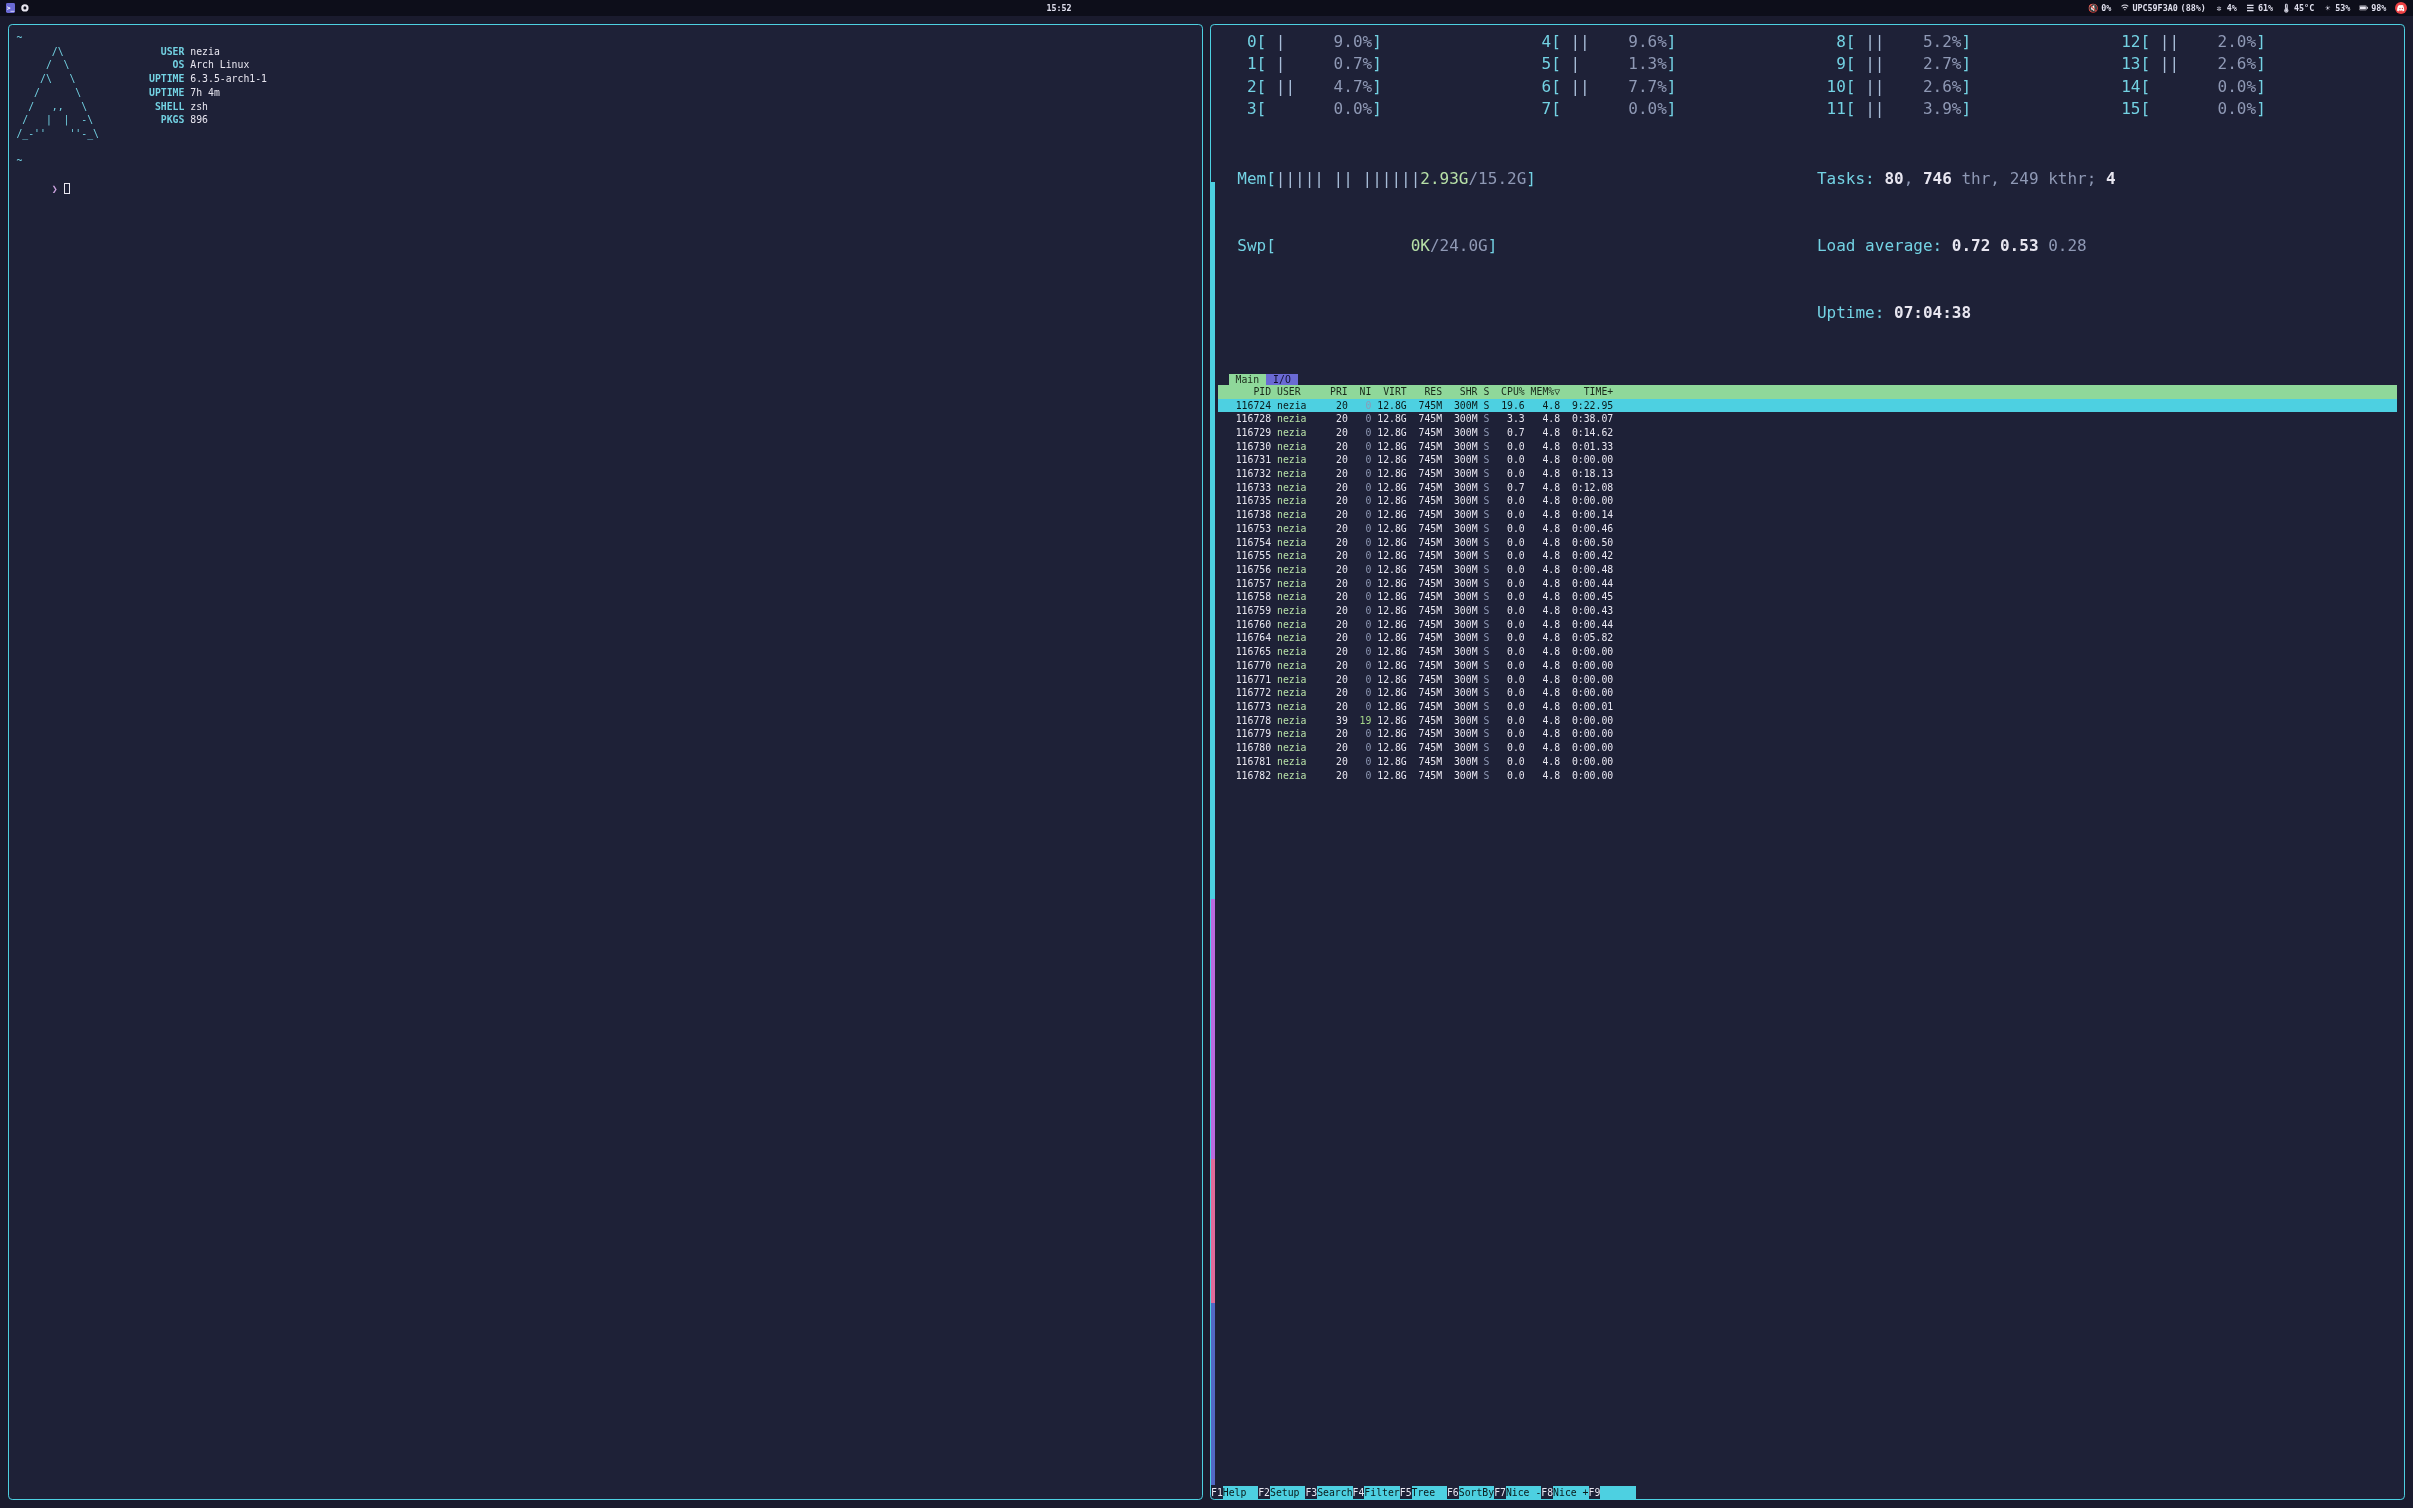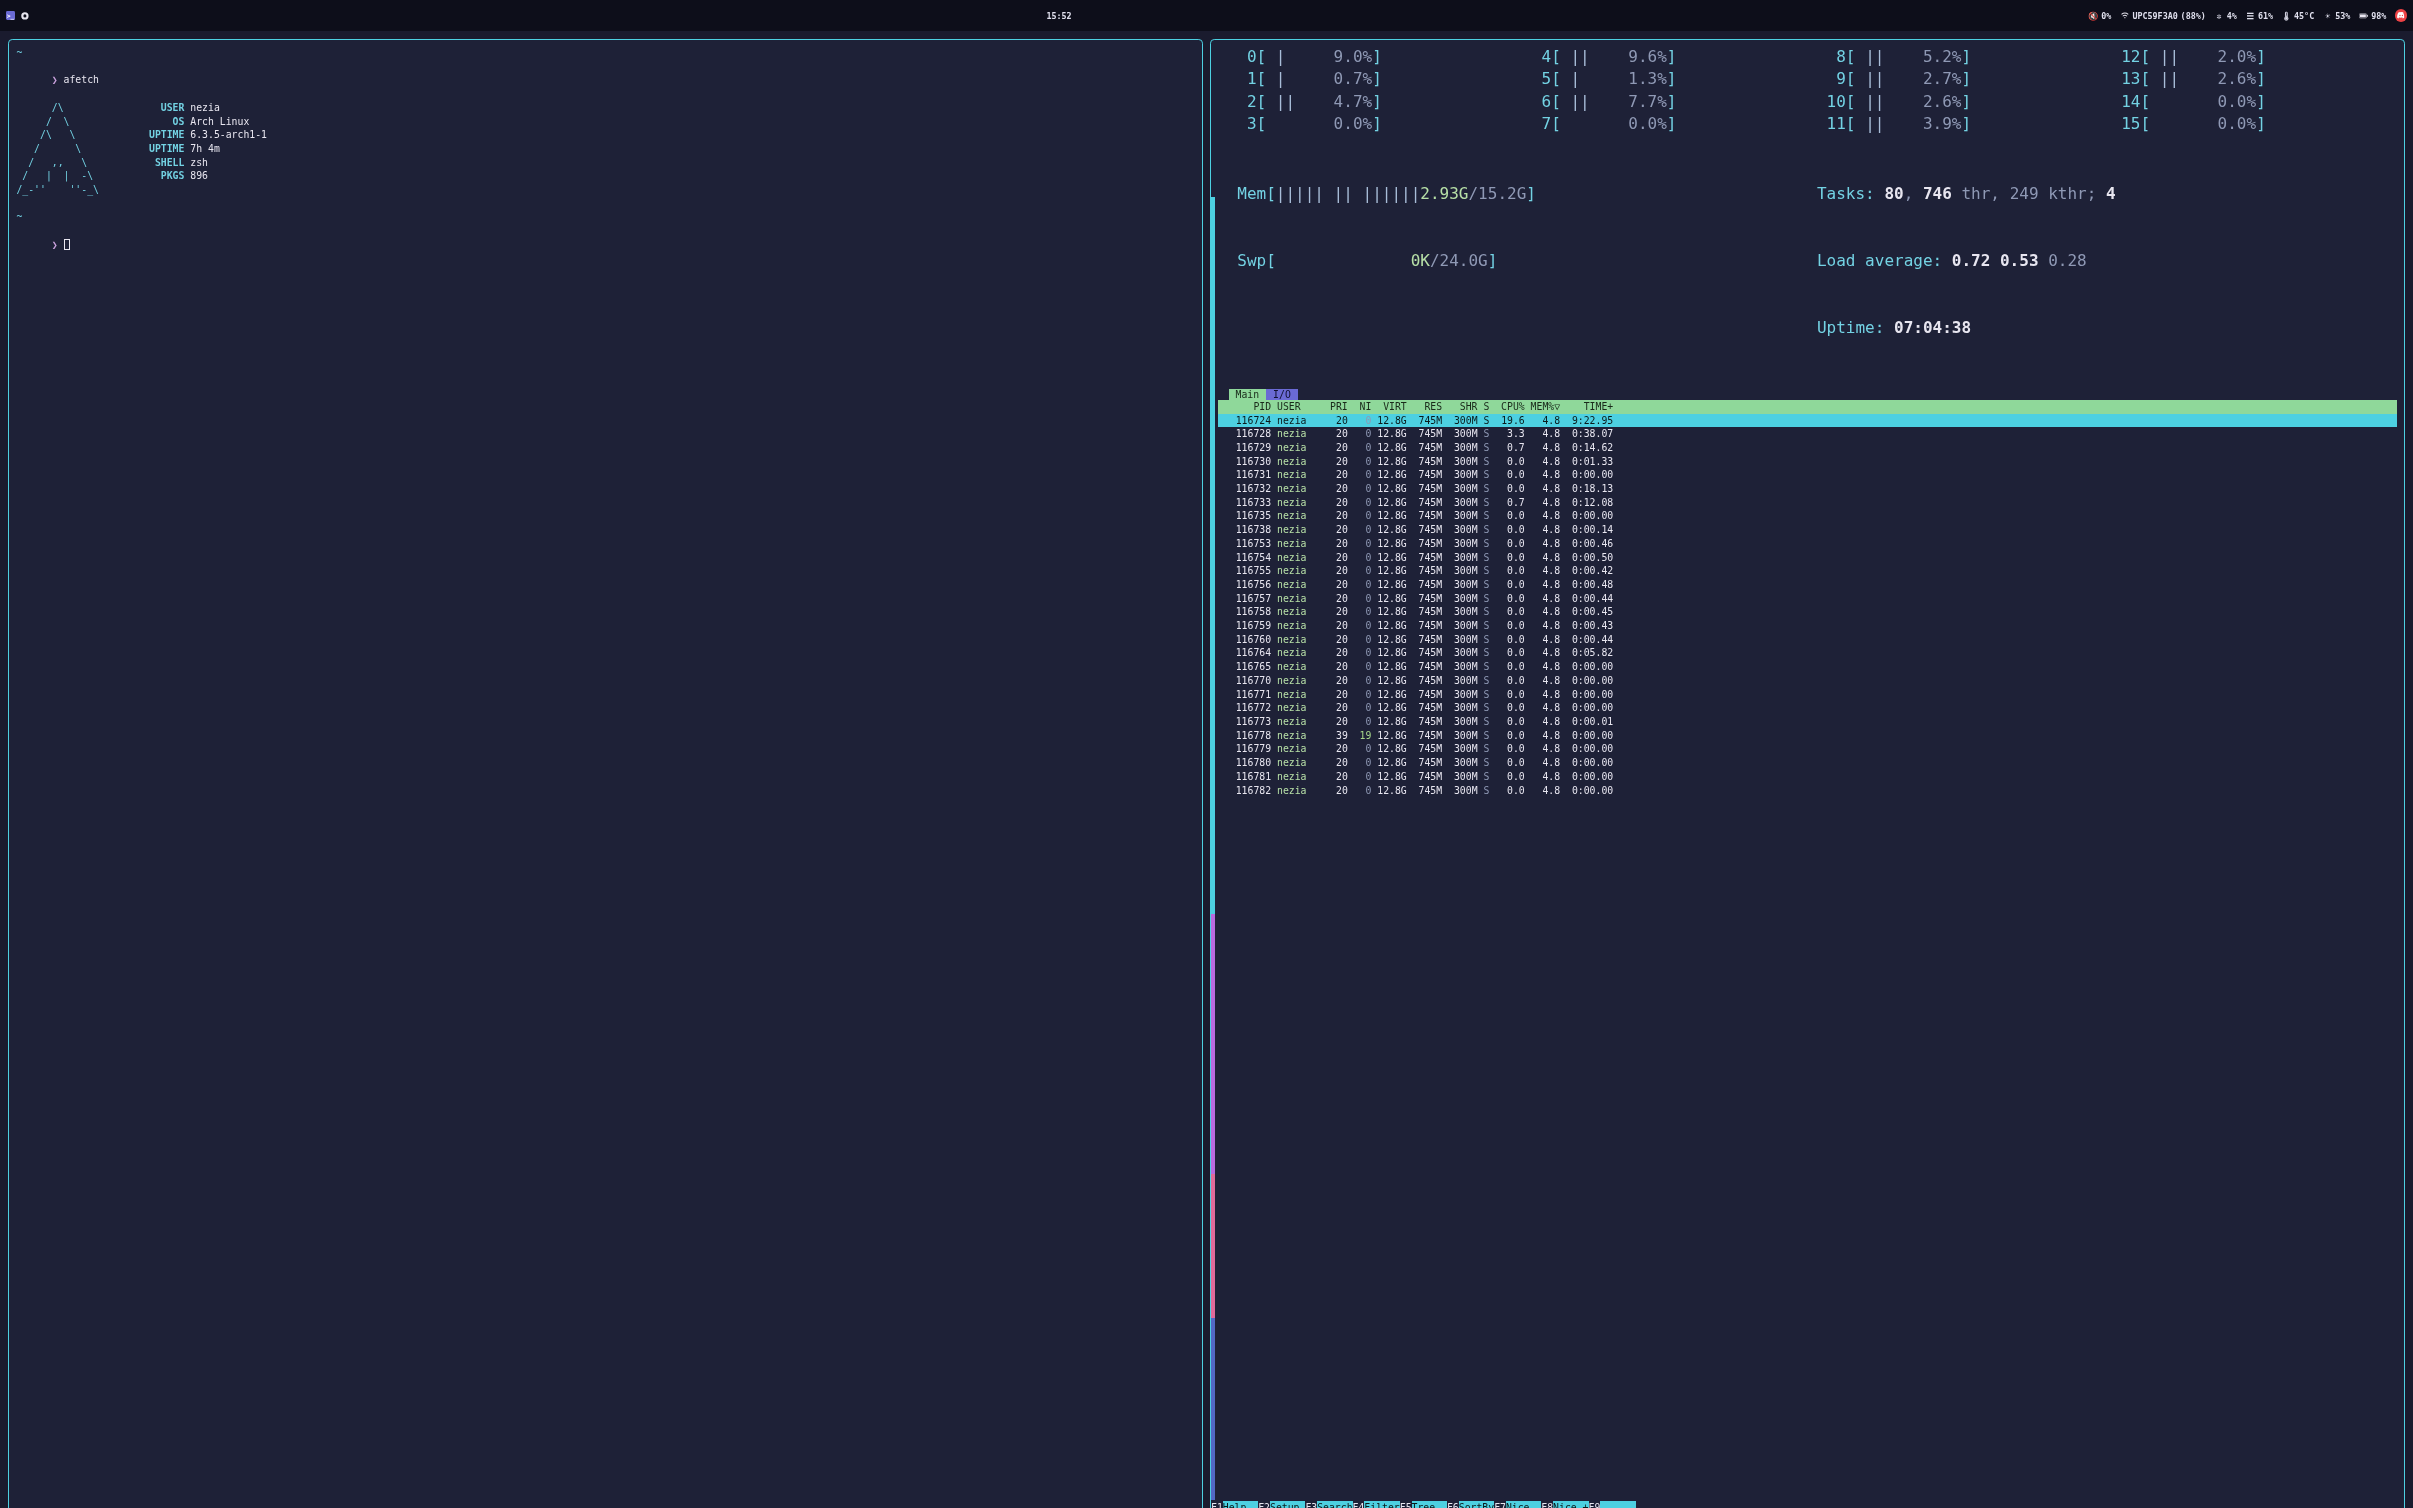--- a/index.html
+++ b/index.html
@@ -10,21 +10,21 @@
     height: 100%;
     background: #1a1b2e;
     font-family: 'Menlo', 'Consolas', 'DejaVu Sans Mono', monospace;
     font-size: 9.8px;
     color: #d0d0d0;
     overflow: hidden;
   }
 
   
   .topbar {
-    height: 31px;
+    height: 16px;
     background: #0d0e1a;
     display: flex;
     align-items: center;
     padding: 0 5.6px;
     color: #e0e0ee;
     font-size: 8.4px;
     font-weight: bold;
   }
   .topbar-left { display: flex; align-items: center; gap: 4.2px; }
   .topbar-center { flex: 1; text-align: center; }
@@ -208,23 +208,20 @@
           <path fill="#fff" d="M20 4a18 18 0 00-4-1l-.3.6a15 15 0 00-7.4 0L8 3a18 18 0 00-4 1C1 9 0 14 .5 19a18 18 0 005 2l1-1.6c-.6-.2-1.2-.5-1.8-.9l.4-.3c3.5 1.6 7.3 1.6 10.8 0l.4.3c-.6.4-1.2.7-1.8.9l1 1.6a18 18 0 005-2c.6-6-.9-11-3.5-15zM8.5 15c-1 0-1.8-1-1.8-2s.8-2 1.8-2 1.8 1 1.8 2-.8 2-1.8 2zm7 0c-1 0-1.8-1-1.8-2s.8-2 1.8-2 1.8 1 1.8 2-.8 2-1.8 2z"></path>
         </svg>
     </span>
   </div>
 </div>
 
 <div class="workspace">
 
   <div class="pane pane-left">
     <div class="term-line"><span class="tilde">~</span></div>
-    <div class="term-line">
-      <span class="prompt-sigil">❯ </span><span class="cmd">afetch</span>
-    </div>
     <div class="afetch-row">
       <div class="afetch-art">      /\
      /  \
     /\   \
    /      \
   /   ,,   \
  /   |  |  -\
 /_-''    ''-_\</div>
       <div class="afetch-info" id="afetch-info">
           <div><span class="label">USER</span> <span class="value">nezia</span></div>

